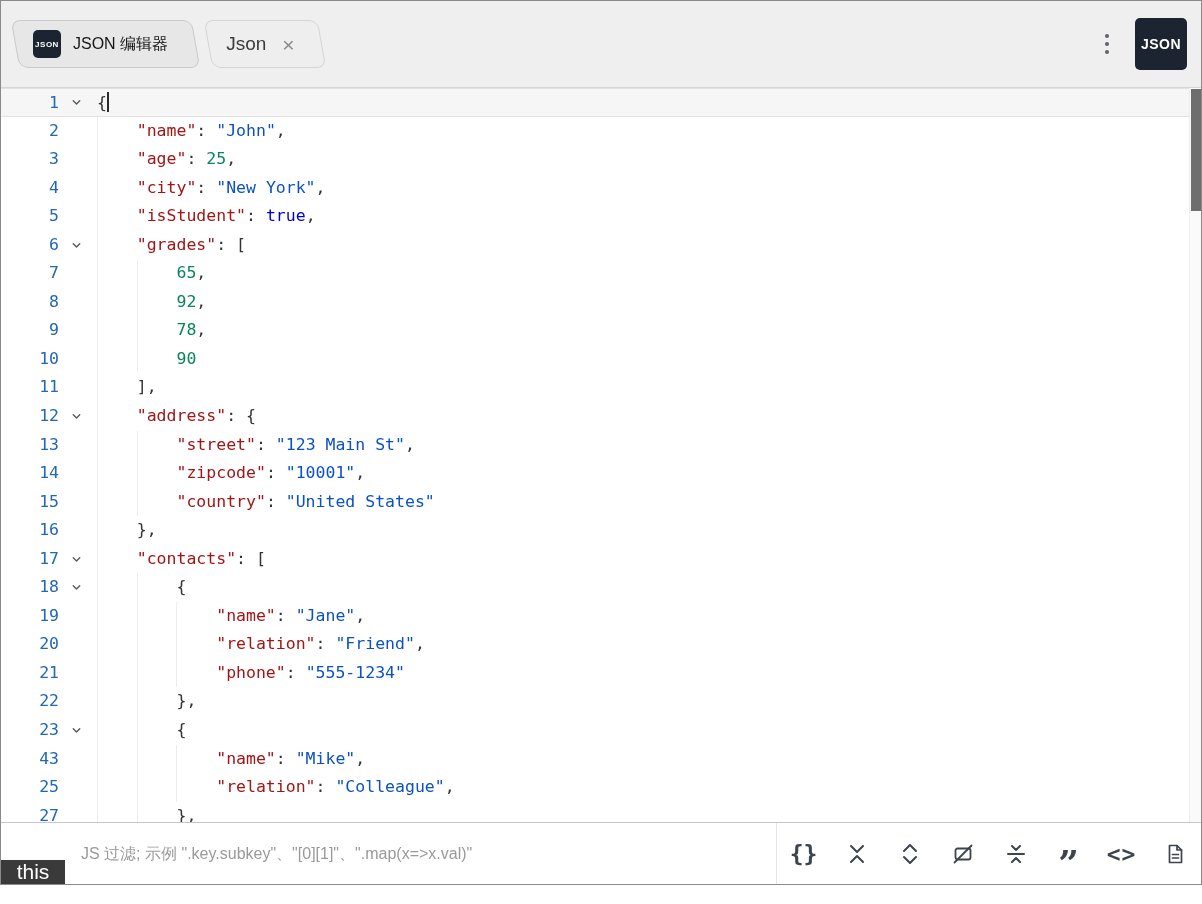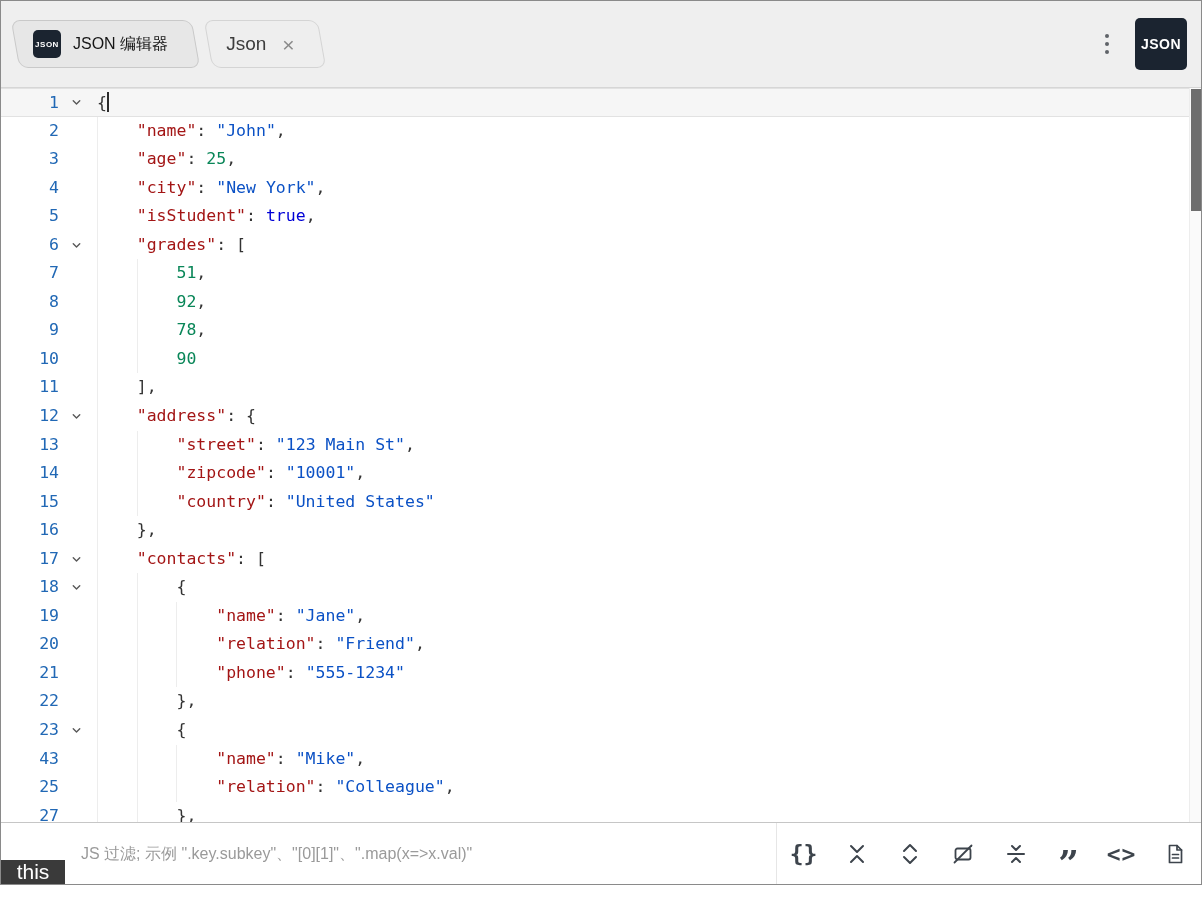--- a/index.html
+++ b/index.html
@@ -144,21 +144,21 @@
         <div class="line current"><span class="gutter"><span class="lnum">1</span><span class="fold"><svg width="13" height="13" viewBox="0 0 14 14">
                 <path d="M3.5 5 L7 8.5 L10.5 5" stroke="#585858" stroke-width="1.5" fill="none" stroke-linecap="round" stroke-linejoin="round"></path>
               </svg></span></span><span class="code"><span class="tk-p">{</span><span class="cursor"></span></span></div>
         <div class="line"><span class="gutter"><span class="lnum">2</span><span class="fold"></span></span><span class="code"><span class="ig"></span><span class="tk-key">"name"</span><span class="tk-p">: </span><span class="tk-str">"John"</span><span class="tk-p">,</span></span></div>
         <div class="line"><span class="gutter"><span class="lnum">3</span><span class="fold"></span></span><span class="code"><span class="ig"></span><span class="tk-key">"age"</span><span class="tk-p">: </span><span class="tk-num">25</span><span class="tk-p">,</span></span></div>
         <div class="line"><span class="gutter"><span class="lnum">4</span><span class="fold"></span></span><span class="code"><span class="ig"></span><span class="tk-key">"city"</span><span class="tk-p">: </span><span class="tk-str">"New York"</span><span class="tk-p">,</span></span></div>
         <div class="line"><span class="gutter"><span class="lnum">5</span><span class="fold"></span></span><span class="code"><span class="ig"></span><span class="tk-key">"isStudent"</span><span class="tk-p">: </span><span class="tk-bool">true</span><span class="tk-p">,</span></span></div>
         <div class="line"><span class="gutter"><span class="lnum">6</span><span class="fold"><svg width="13" height="13" viewBox="0 0 14 14">
                 <path d="M3.5 5 L7 8.5 L10.5 5" stroke="#585858" stroke-width="1.5" fill="none" stroke-linecap="round" stroke-linejoin="round"></path>
               </svg></span></span><span class="code"><span class="ig"></span><span class="tk-key">"grades"</span><span class="tk-p">: [</span></span></div>
-        <div class="line"><span class="gutter"><span class="lnum">7</span><span class="fold"></span></span><span class="code"><span class="ig"></span><span class="ig"></span><span class="tk-num">51</span><span class="tk-p">,</span></span></div>
+        <div class="line"><span class="gutter"><span class="lnum">7</span><span class="fold"></span></span><span class="code"><span class="ig"></span><span class="ig"></span><span class="tk-num">65</span><span class="tk-p">,</span></span></div>
         <div class="line"><span class="gutter"><span class="lnum">8</span><span class="fold"></span></span><span class="code"><span class="ig"></span><span class="ig"></span><span class="tk-num">92</span><span class="tk-p">,</span></span></div>
         <div class="line"><span class="gutter"><span class="lnum">9</span><span class="fold"></span></span><span class="code"><span class="ig"></span><span class="ig"></span><span class="tk-num">78</span><span class="tk-p">,</span></span></div>
         <div class="line"><span class="gutter"><span class="lnum">10</span><span class="fold"></span></span><span class="code"><span class="ig"></span><span class="ig"></span><span class="tk-num">90</span></span></div>
         <div class="line"><span class="gutter"><span class="lnum">11</span><span class="fold"></span></span><span class="code"><span class="ig"></span><span class="tk-p">],</span></span></div>
         <div class="line"><span class="gutter"><span class="lnum">12</span><span class="fold"><svg width="13" height="13" viewBox="0 0 14 14">
                 <path d="M3.5 5 L7 8.5 L10.5 5" stroke="#585858" stroke-width="1.5" fill="none" stroke-linecap="round" stroke-linejoin="round"></path>
               </svg></span></span><span class="code"><span class="ig"></span><span class="tk-key">"address"</span><span class="tk-p">: {</span></span></div>
         <div class="line"><span class="gutter"><span class="lnum">13</span><span class="fold"></span></span><span class="code"><span class="ig"></span><span class="ig"></span><span class="tk-key">"street"</span><span class="tk-p">: </span><span class="tk-str">"123 Main St"</span><span class="tk-p">,</span></span></div>
         <div class="line"><span class="gutter"><span class="lnum">14</span><span class="fold"></span></span><span class="code"><span class="ig"></span><span class="ig"></span><span class="tk-key">"zipcode"</span><span class="tk-p">: </span><span class="tk-str">"10001"</span><span class="tk-p">,</span></span></div>
         <div class="line"><span class="gutter"><span class="lnum">15</span><span class="fold"></span></span><span class="code"><span class="ig"></span><span class="ig"></span><span class="tk-key">"country"</span><span class="tk-p">: </span><span class="tk-str">"United States"</span></span></div>

